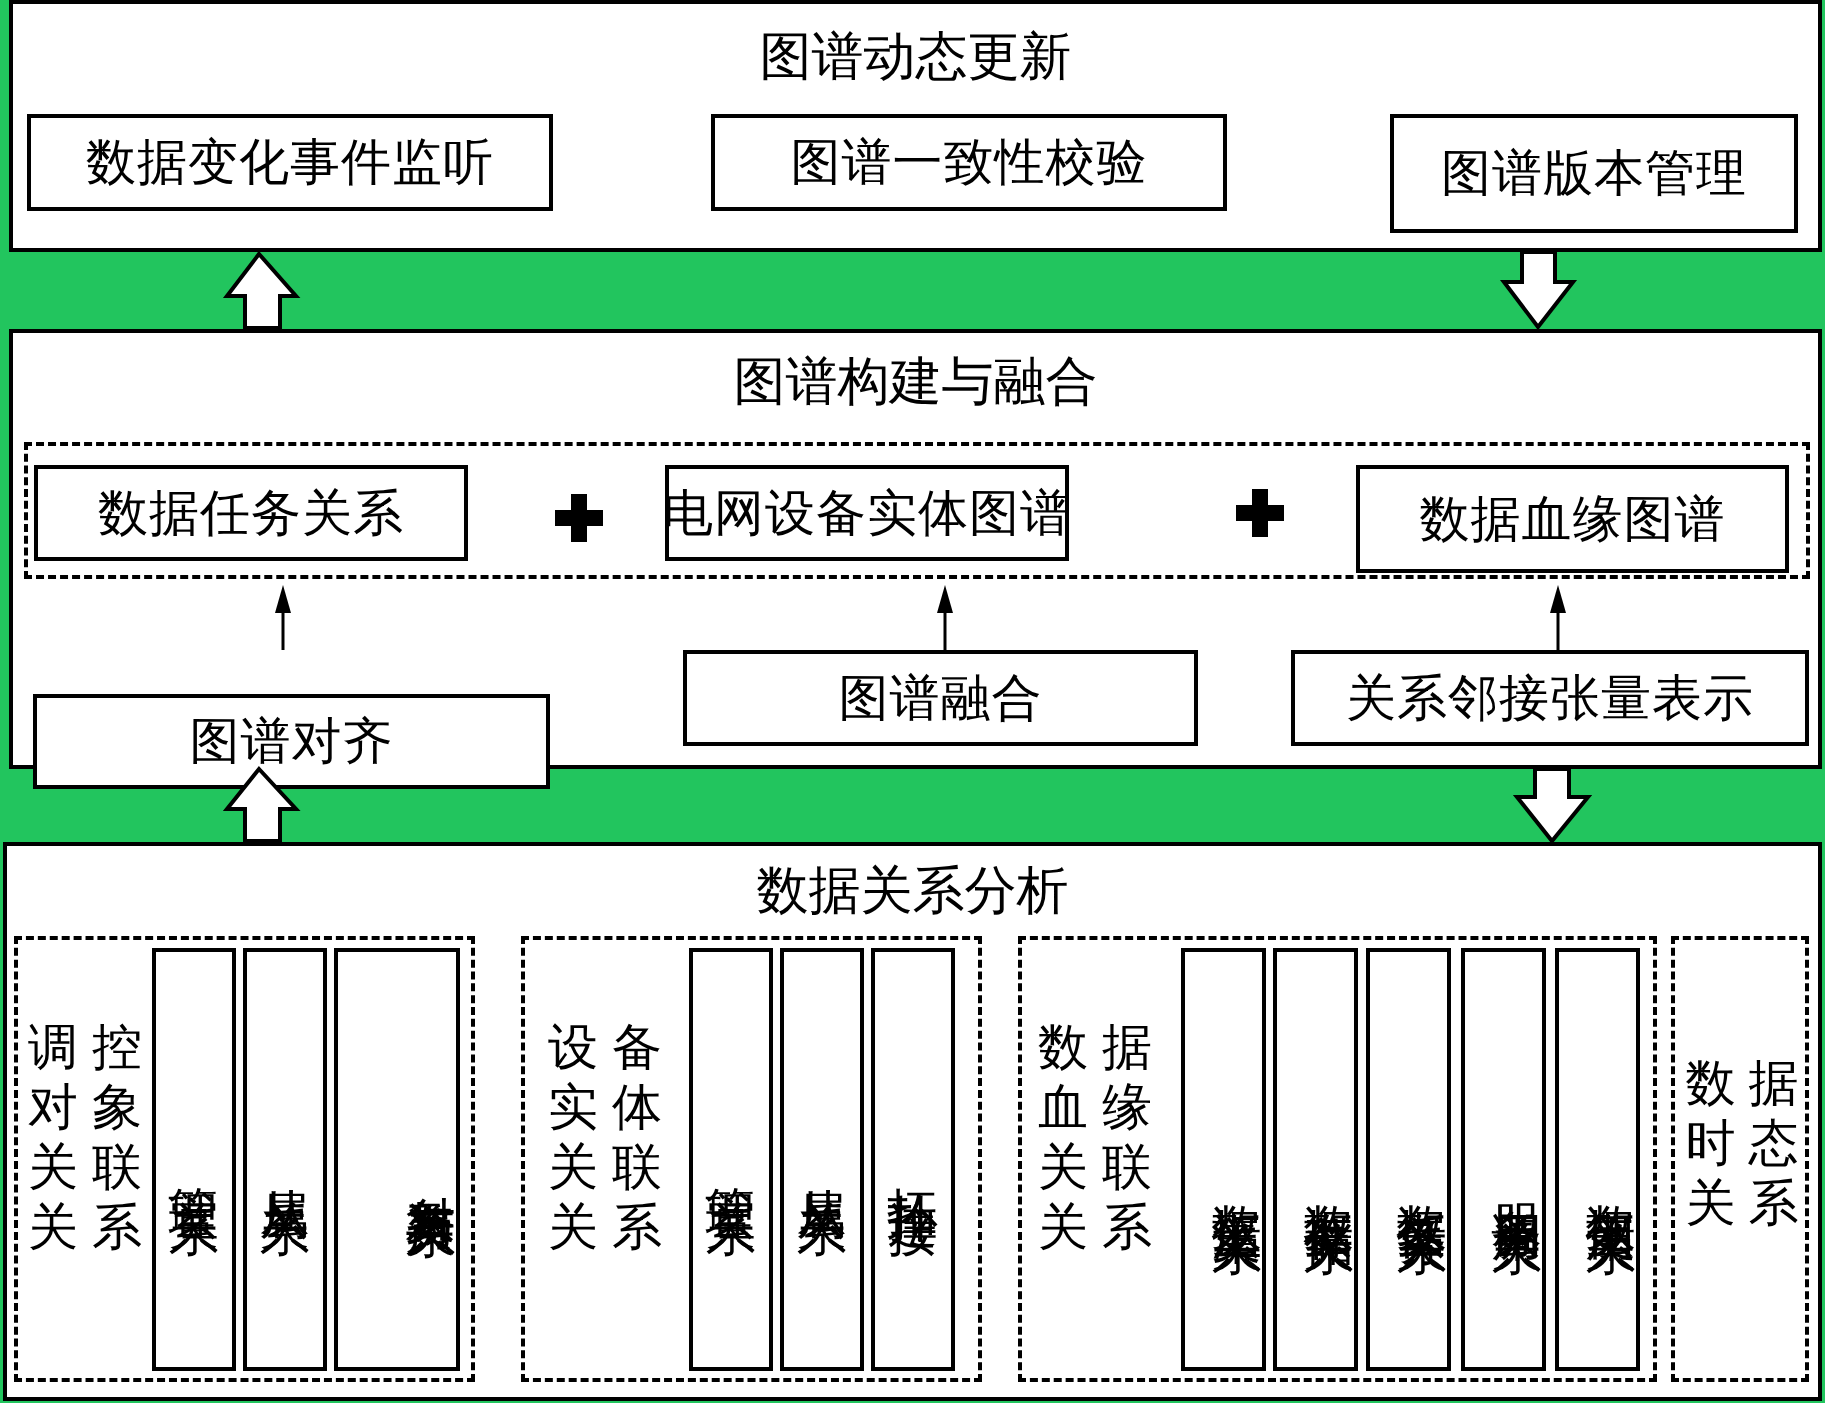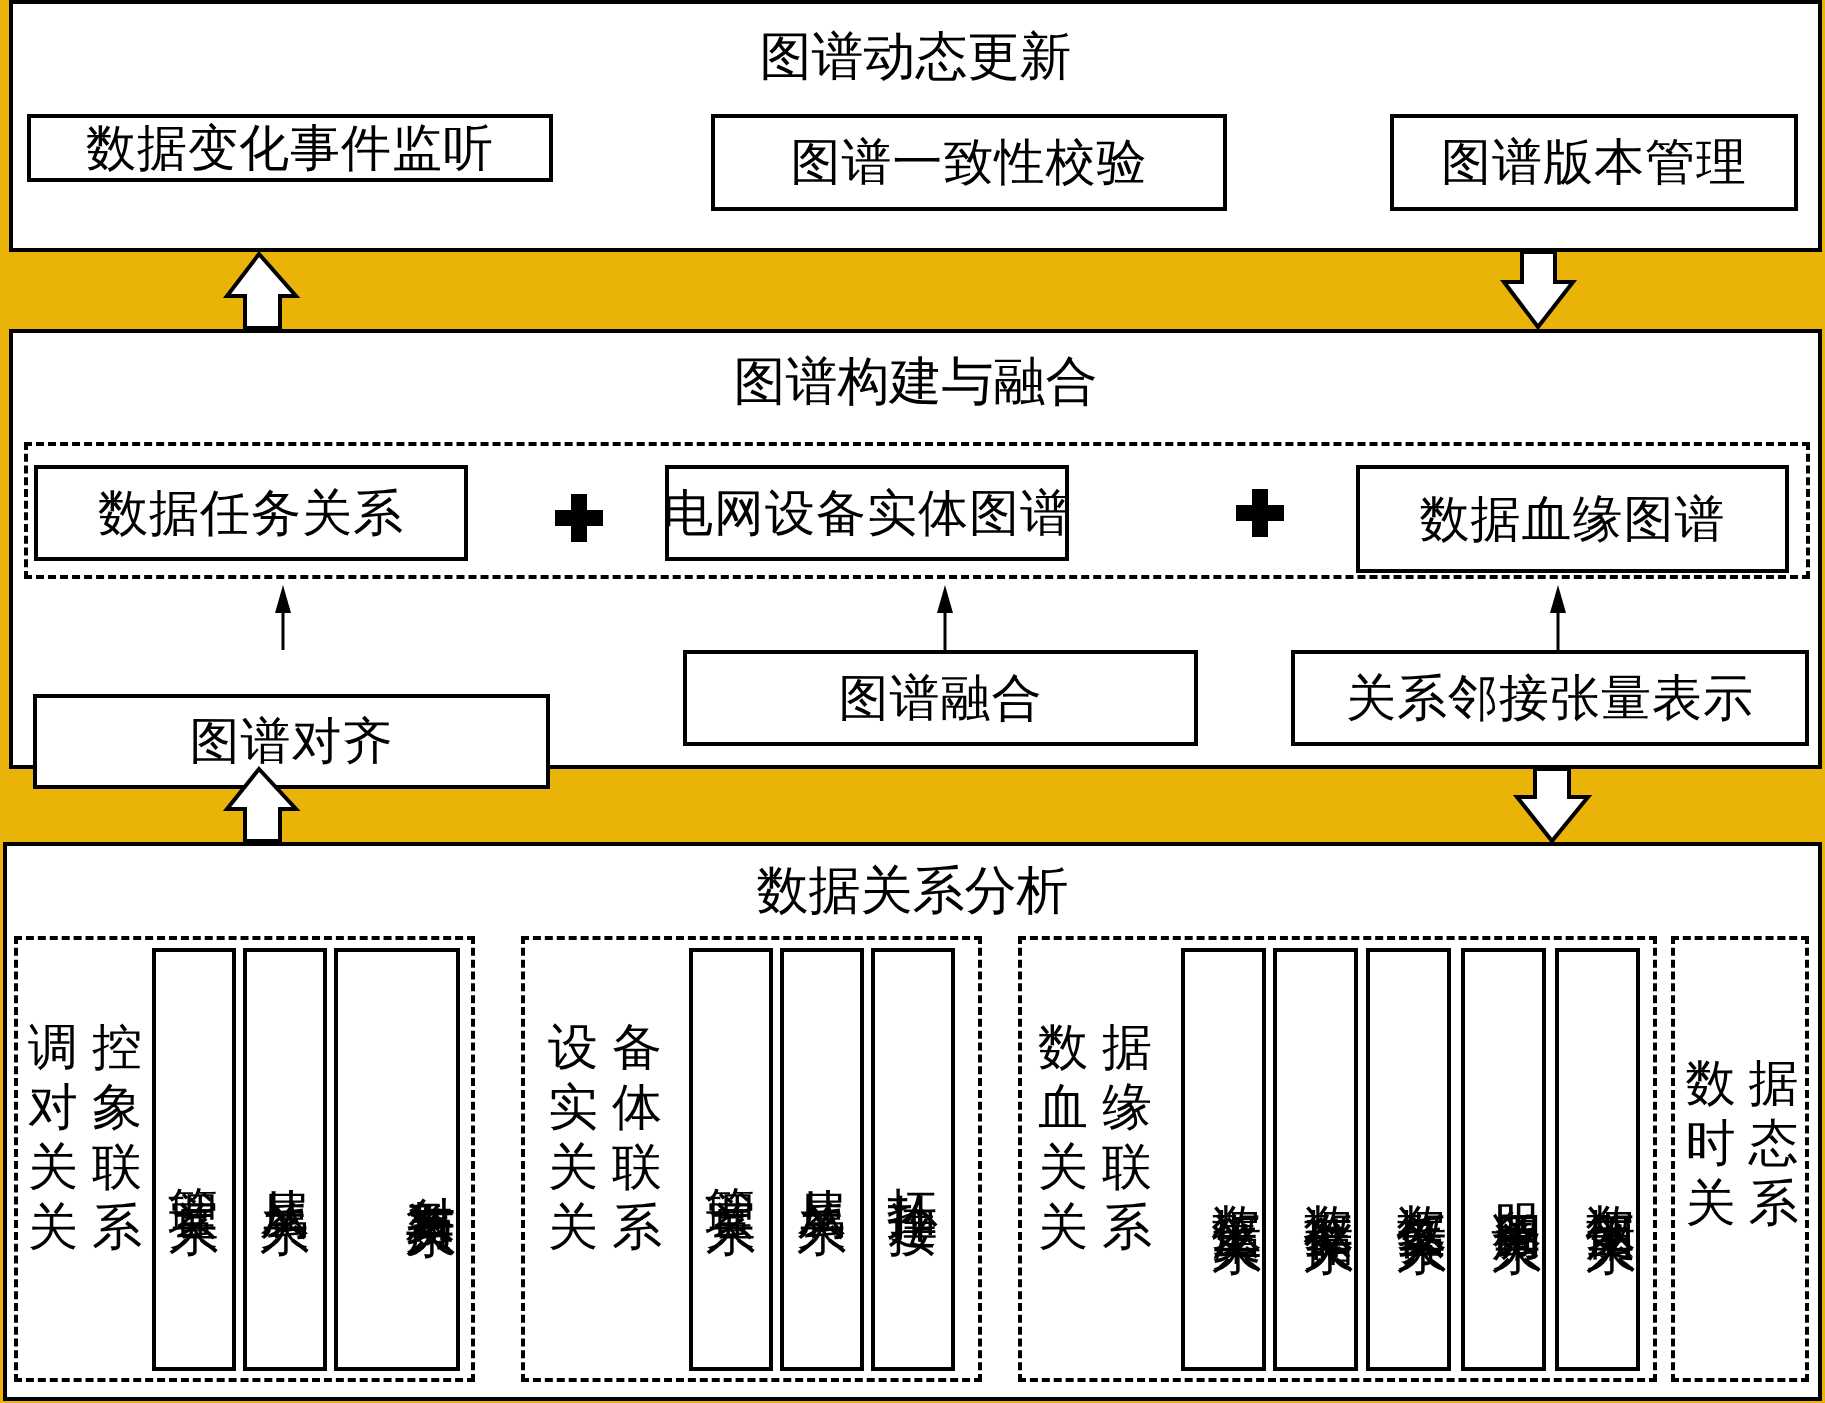--- a/index.html
+++ b/index.html
@@ -1,16 +1,16 @@
 <!DOCTYPE html>
 <html><head>
 <meta charset="utf-8">
 <style>
   html, body { margin:0; padding:0; background:#ffffff; }
-  #canvas { position:relative; width:1825px; height:1403px; background:#eab308; overflow:hidden;
+  #canvas { position:relative; width:1825px; height:1403px; background:#22c55e; overflow:hidden;
     font-family: "DejaVu Serif", "Liberation Serif", serif; color:#000; }
   .box { position:absolute; box-sizing:border-box; border:4px solid #000; background:#fff; }
   .outer { border-width:4px; }
   .dash { position:absolute; box-sizing:border-box; border:4px dashed #000; }
   .title { position:absolute; left:0; right:0; text-align:center; font-size:52px; line-height:56px; white-space:nowrap; }
   .lbl { position:absolute; inset:0; display:flex; align-items:center; justify-content:center; font-size:50px; white-space:nowrap; letter-spacing:1px; }
   .vbox { position:absolute; box-sizing:border-box; border:4px solid #000; background:#fff; }
   .vtext { position:absolute; left:0; right:0; top:0; bottom:0; display:flex; align-items:center; justify-content:center;
     writing-mode: vertical-rl; text-orientation: upright; font-size:50px; line-height:1; letter-spacing:6px; }
   .vtext.top { align-items:flex-start; padding-top:6px; }
@@ -21,27 +21,27 @@
   svg.arrows { position:absolute; left:0; top:0; }
 </style>
 </head>
 <body>
 
 <div id="canvas">
 
   <div class="box outer" style="left:9px; top:0px; width:1813px; height:252px;">
     <div class="title" style="top:24px;">图谱动态更新</div>
   </div>
-  <div class="box" style="left:27px; top:114px; width:526px; height:68px;">
+  <div class="box" style="left:27px; top:114px; width:526px; height:97px;">
     <div class="lbl">数据变化事件监听</div>
   </div>
   <div class="box" style="left:711px; top:114px; width:516px; height:97px;">
     <div class="lbl">图谱一致性校验</div>
   </div>
-  <div class="box" style="left:1390px; top:114px; width:408px; height:97px;">
+  <div class="box" style="left:1390px; top:114px; width:408px; height:119px;">
     <div class="lbl">图谱版本管理</div>
   </div>
 
   <div class="box outer" style="left:9px; top:329px; width:1813px; height:440px;">
     <div class="title" style="top:20px;text-align:center;">图谱构建与融合</div>
   </div>
   <div class="dash" style="left:24px; top:442px; width:1786px; height:137px;"></div>
 
   <div class="box" style="left:34px; top:465px; width:434px; height:96px;">
     <div class="lbl">数据任务关系</div>

